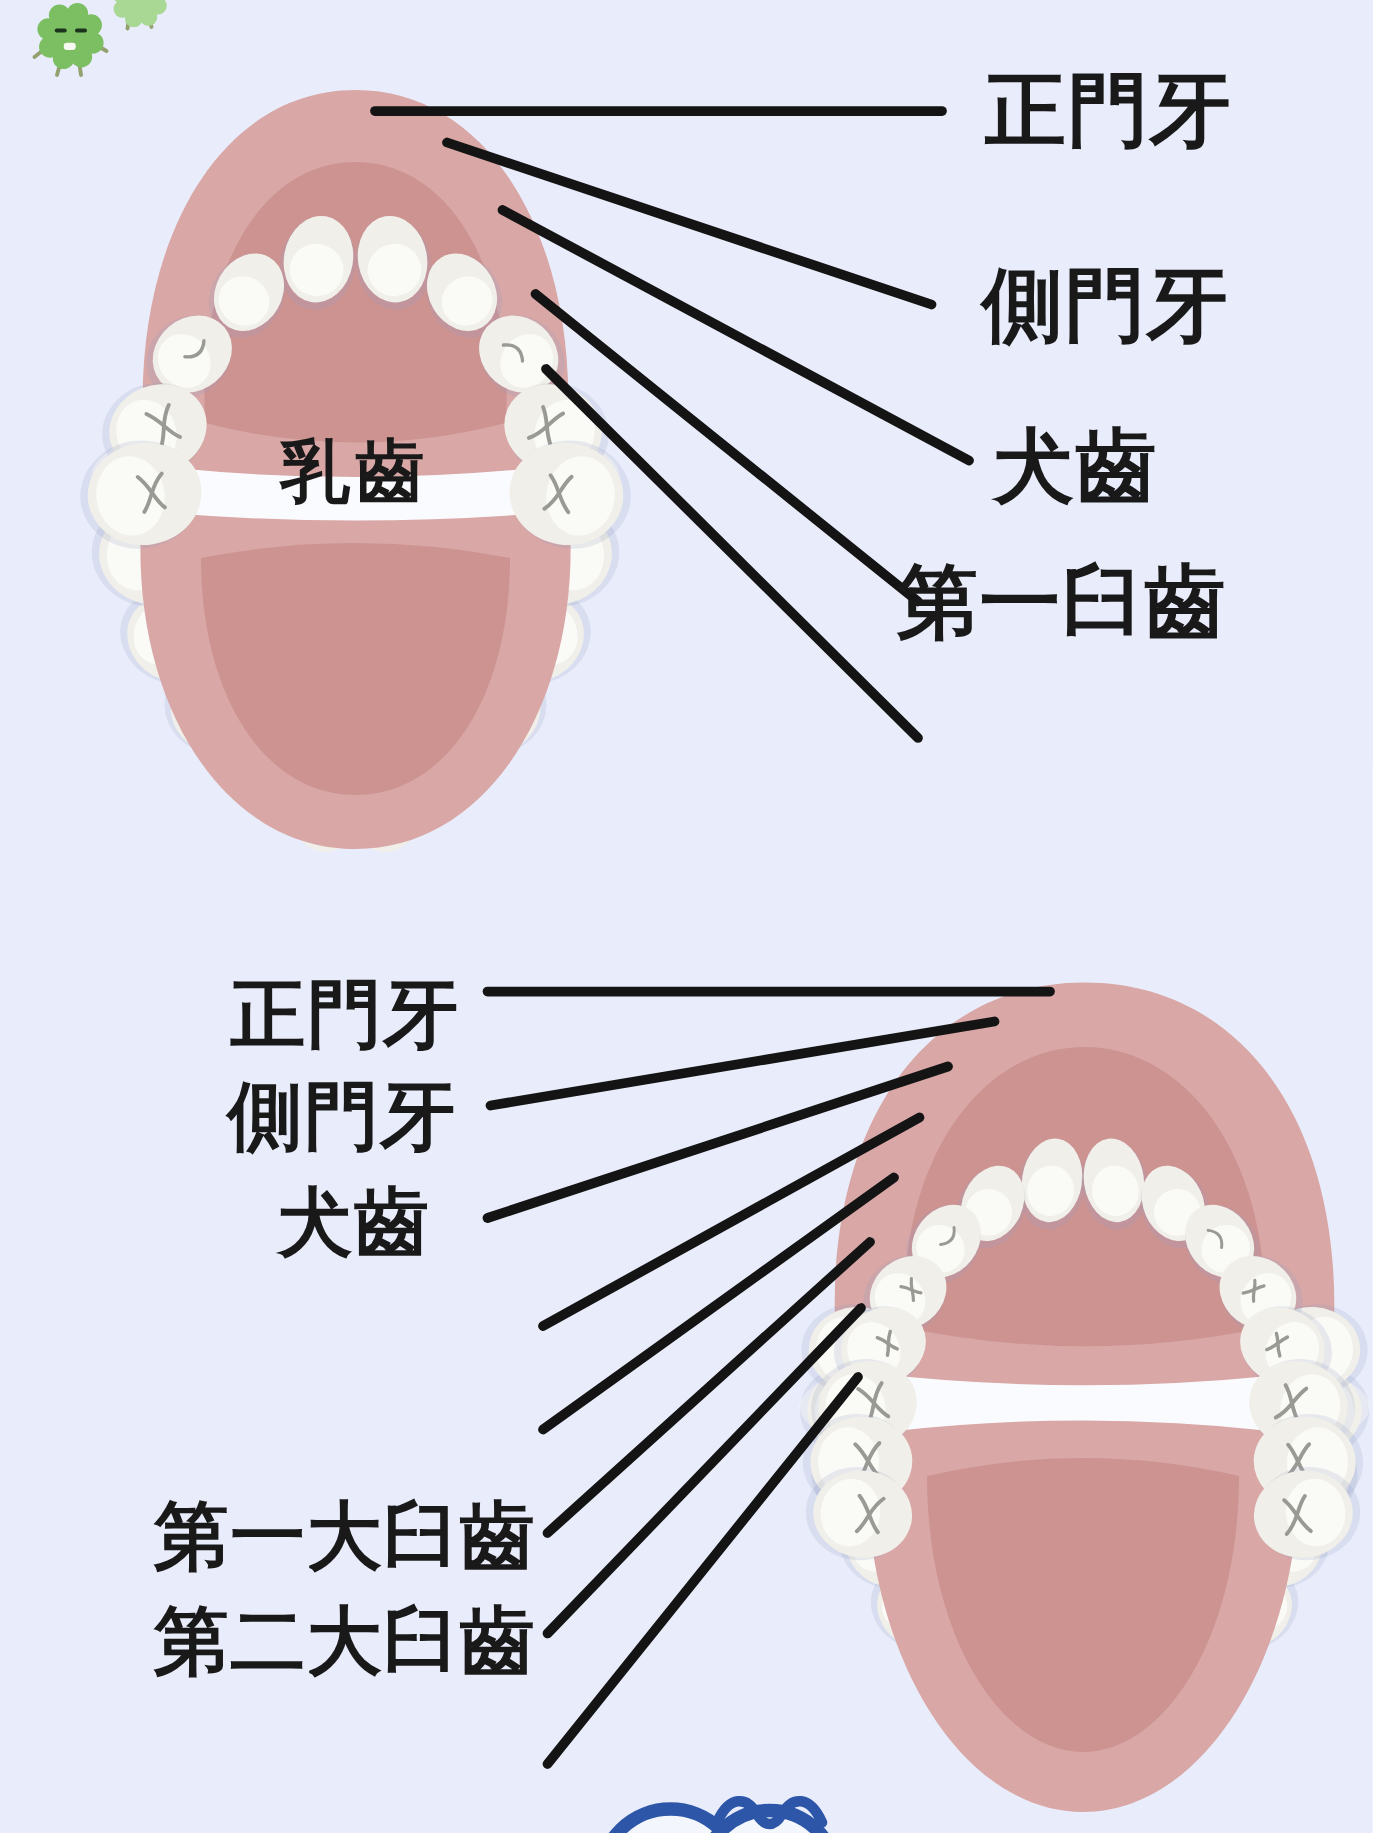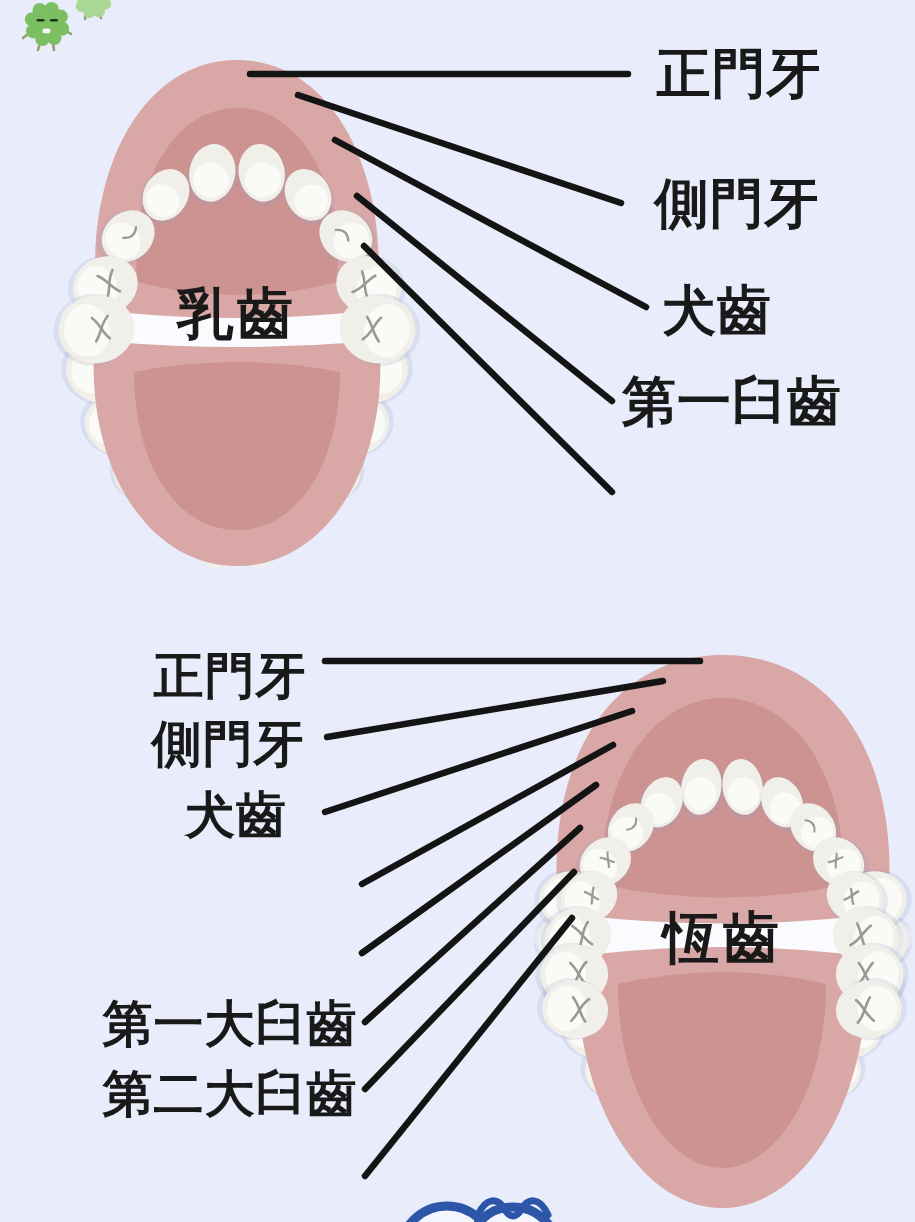--- a/index.html
+++ b/index.html
@@ -9,21 +9,21 @@
     font-family:"DejaVu Sans","Liberation Sans",sans-serif;
   }
   #art{position:absolute;left:0;top:0;}
   .lbl{
     position:absolute; transform:translate(-50%,-50%);
     font-weight:700; color:var(--ink,#191919); white-space:nowrap;
     letter-spacing:1px; line-height:1;
   }
   .t54{font-size:54px;}
   .t50{font-size:50px;}
-  .title{font-size:56px; letter-spacing:4px;text-align:right;}
+  .title{font-size:46px; letter-spacing:4px;text-align:right;}
   .gap{fill:var(--gap,#fafbfe);}
   .gum-outer{fill:var(--gumo,#d8a7a6);}
   .gum-inner{fill:var(--gumi,#cc9391);}
   .pline{stroke:var(--line,#141414); stroke-width:6.5; stroke-linecap:round;}
   .logo-shape{stroke:var(--blue,#2d56a8); stroke-width:9; fill:var(--logofill,#f3f7fd);}
   .logo-wave{stroke:var(--blue,#2d56a8); stroke-width:7; fill:none; stroke-linecap:round;}
 </style>
 </head>
 <body>
 
@@ -504,25 +504,24 @@
       </g>
 
     <g>
       <circle class="logo-shape" cx="447" cy="1253" r="47"></circle>
       <circle class="logo-shape" cx="513" cy="1252" r="45"></circle>
       <path class="logo-wave" d="M 478 1215 C 486 1197 498 1197 505 1210 C 510 1218 516 1218 521 1210 C 528 1197 540 1197 548 1215"></path>
     </g>
   </svg>
 
   <div class="lbl title" style="left:237px; top:314px">乳齒</div>
-  <div class="lbl title" style="left:723px; top:938px">恆齒</div>
 
   <div class="lbl t54" style="left:739px; top:74px">正門牙</div>
   <div class="lbl t54" style="left:737px; top:204px">側門牙</div>
   <div class="lbl t54" style="left:717px; top:311px">犬齒</div>
-  <div class="lbl t54" style="left:732px; top:402px">第一臼齒</div>
+  <div class="lbl t54" style="left:708px; top:402px">第一臼齒</div>
 
   <div class="lbl t50" style="left:230px; top:676px">正門牙</div>
   <div class="lbl t50" style="left:228px; top:744px">側門牙</div>
   <div class="lbl t50" style="left:236px; top:815px">犬齒</div>
   <div class="lbl t50" style="left:230px; top:1024px">第一大臼齒</div>
   <div class="lbl t50" style="left:230px; top:1094px">第二大臼齒</div>
 </div>
 
 </body></html>

